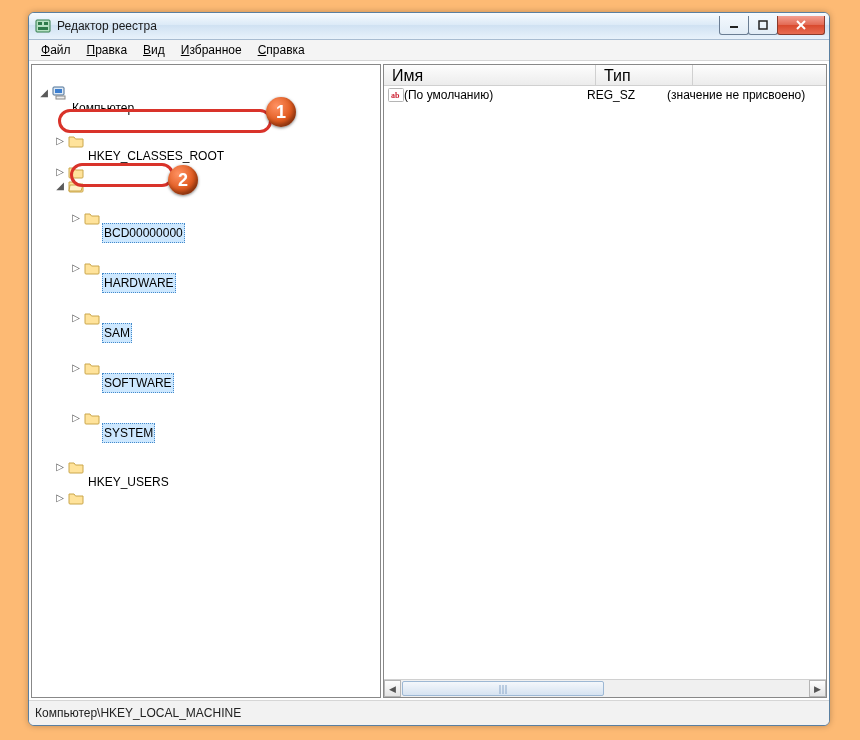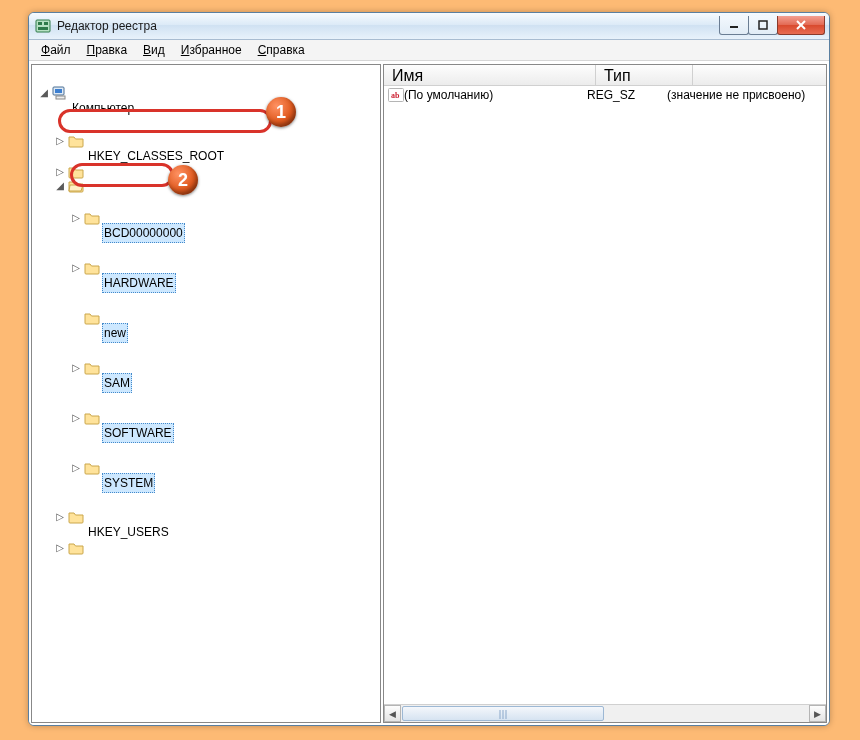--- a/index.html
+++ b/index.html
@@ -371,31 +371,20 @@
                     <span class="folder-icon">
                             <svg width="16" height="14">
                               <path d="M1 3h5l1.5 2H15v7a1 1 0 0 1-1 1H2a1 1 0 0 1-1-1z" fill="#ffe39b" stroke="#caa64b"></path>
                             </svg>
                           </span>
                     <span class="label">HARDWARE</span>
                   </span>
                       </li>
                   <li>
                         <span class="row">
-                    <span class="expander hidden">▷</span>
-                    <span class="folder-icon">
-                            <svg width="16" height="14">
-                              <path d="M1 3h5l1.5 2H15v7a1 1 0 0 1-1 1H2a1 1 0 0 1-1-1z" fill="#ffe39b" stroke="#caa64b"></path>
-                            </svg>
-                          </span>
-                    <span class="label">new</span>
-                  </span>
-                      </li>
-                  <li>
-                        <span class="row">
                     <span class="expander">▷</span>
                     <span class="folder-icon">
                             <svg width="16" height="14">
                               <path d="M1 3h5l1.5 2H15v7a1 1 0 0 1-1 1H2a1 1 0 0 1-1-1z" fill="#ffe39b" stroke="#caa64b"></path>
                             </svg>
                           </span>
                     <span class="label">SAM</span>
                   </span>
                       </li>
                   <li>
@@ -486,16 +475,19 @@
                 <span></span>
                 <span></span>
               </div>
         </div>
         <div class="arrow right">▶</div>
       </div>
     </div>
 
   </div>
 
+  <div class="statusbar">
+    <span>Компьютер\HKEY_LOCAL_MACHINE</span>
+  </div>
 
 </div>
 
 </div>
 
 </body></html>

